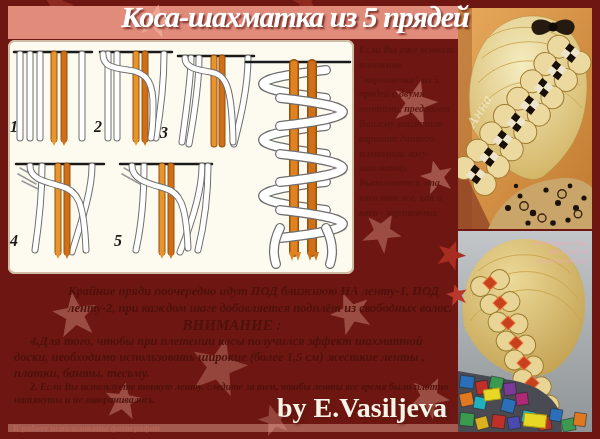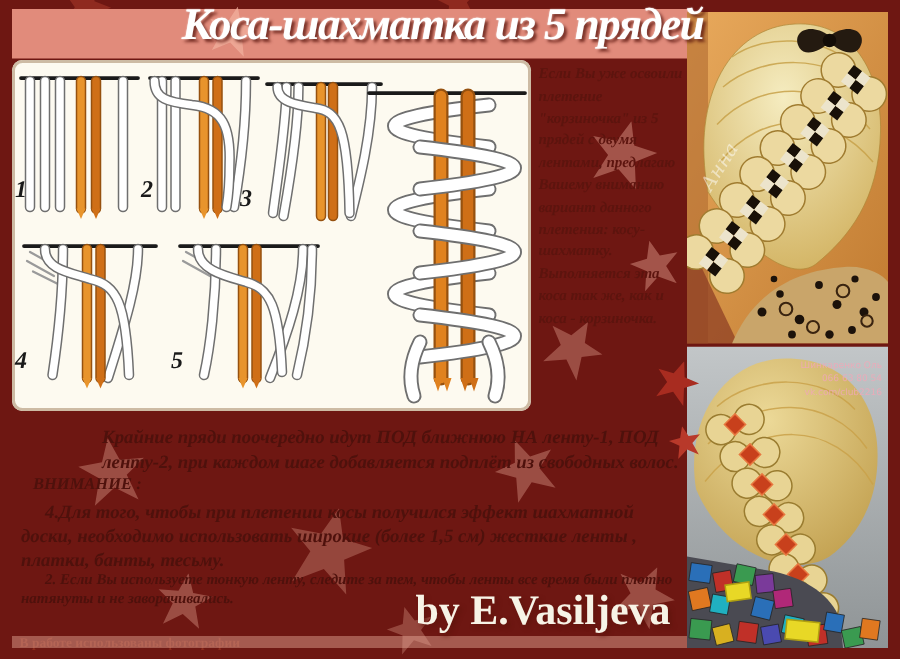--- a/index.html
+++ b/index.html
@@ -23,21 +23,21 @@
     box-shadow:inset 0 0 0 2px #cdbba4;
   }
   #panel svg{position:absolute;left:0;top:0;}
   .stepnum{position:absolute;font:bold italic 16px "Liberation Serif",serif;color:#1a1a1a;}
   #intro{
     position:absolute;left:359px;top:43px;width:100px;height:234px;overflow:hidden;
     font-weight:bold;font-style:italic;font-size:10px;line-height:14.8px;color:#5c140e;
   }
   .pinktext{font-weight:bold;font-style:italic;color:#4e110c;}
   #note{position:absolute;left:30px;top:283px;width:420px;font-size:12.5px;line-height:1.35;margin-left:38px;}
-  #attn-head{position:absolute;left:22px;top:317px;width:420px;text-align:left;font-size:11px;}
+  #attn-head{position:absolute;left:22px;top:317px;width:420px;text-align:center;font-size:15px;}
   #attn1{position:absolute;left:14px;top:333px;width:438px;font-size:12.5px;line-height:1.28;text-indent:16px;}
   #attn2{position:absolute;left:14px;top:381px;width:438px;font-size:10px;line-height:1.28;text-indent:16px;}
   #credits{position:absolute;left:13px;top:406px;font-weight:bold;font-size:9px;line-height:1.35;color:#8a2a1c;font-style:normal;margin-top:16px;}
   #author{
     position:absolute;left:272px;top:392px;width:180px;text-align:center;z-index:4;
     font-size:28px;font-weight:bold;color:#f7f3e6;
     text-shadow:2px 2px 3px rgba(90,20,10,.65);
   }
   .photo{position:absolute;left:458px;width:134px;z-index:2;}
   #photo-top{top:8px;height:221px;}

